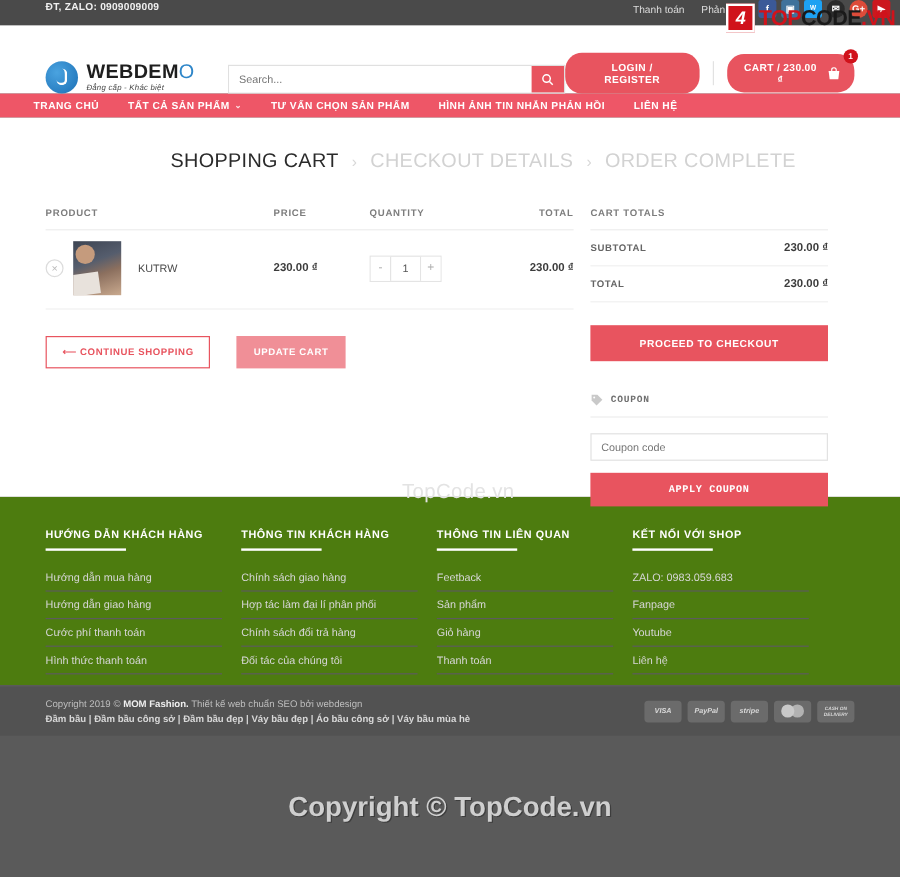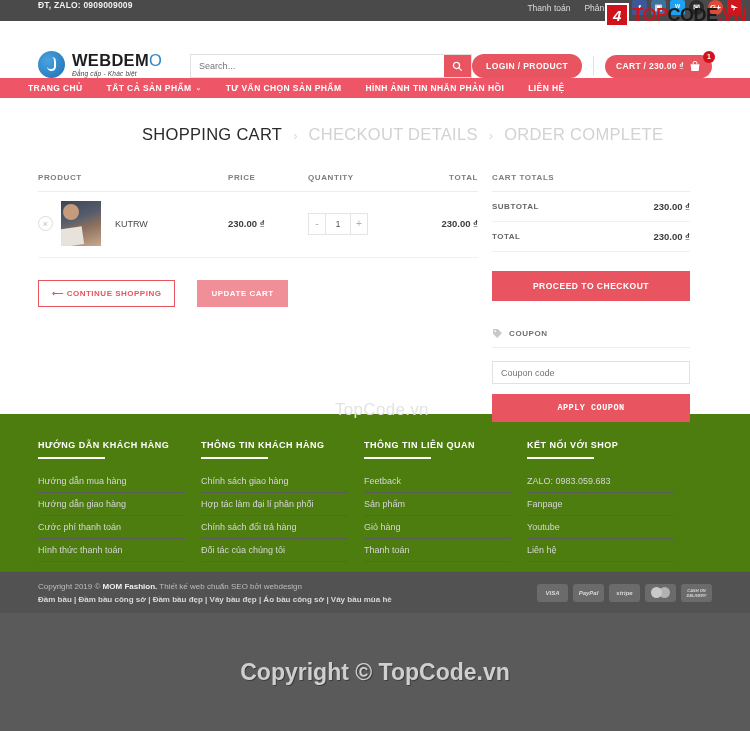--- a/index.html
+++ b/index.html
@@ -222,21 +222,21 @@
     width: 100%; background: #e8545f; color: #fff; border: none;
     font-size: 8.5px; font-weight: bold; letter-spacing: .5px;
     padding: 10px 0; margin-top: 19px; cursor: pointer;
     font-family: "Liberation Sans", sans-serif;
   }
   .coupon-title {
     display: flex; align-items: center; gap: 6px; margin-top: 27px;
     padding-bottom: 8px; border-bottom: 1px solid #ededed;
   }
   .coupon-title span {
-    font-size: 8px; font-weight: bold; color: #6f6f6f; letter-spacing: .6px;
+    font-size: 8px; font-weight: bold; color: #6f6f6f; letter-spacing: .6px; font-family: Liberation Mono, monospace;
   }
   .coupon-input {
     width: 100%; height: 23px; border: 1px solid #e2e2e2; margin-top: 13px;
     padding: 0 8px; font-size: 9px; color: #9a9a9a; outline: none;
     font-family: "Liberation Sans", sans-serif;
   }
   .btn-apply {
     width: 100%; background: #e8545f; color: #fff; border: none;
     font-size: 8.5px; font-weight: bold; letter-spacing: .5px;
     padding: 9px 0; margin-top: 10px; cursor: pointer;
@@ -321,21 +321,21 @@
   <div class="searchbox">
     <input placeholder="Search..." style="">
     <button class="search-btn">
       <svg width="11" height="11" viewBox="0 0 16 16">
         <circle cx="6.5" cy="6.5" r="4.5" fill="none" stroke="#fff" stroke-width="1.8"></circle>
         <line x1="10" y1="10" x2="14" y2="14" stroke="#fff" stroke-width="1.8"></line>
       </svg>
     </button>
   </div>
   <div class="header-right">
-    <button class="btn-login">LOGIN / PRODUCT</button>
+    <button class="btn-login">LOGIN / REGISTER</button>
     <div class="hdr-sep"></div>
     <button class="btn-cart">
       <span>CART / 230.00 ₫</span>
       <svg width="12" height="11" viewBox="0 0 16 14">
         <path d="M2 4h12l-1.2 9H3.2z" fill="#fff"></path>
         <path d="M5.5 4V2.6a2.5 2.5 0 015 0V4" fill="none" stroke="#fff" stroke-width="1.3"></path>
       </svg>
       <span class="cart-badge">1</span>
     </button>
   </div>

